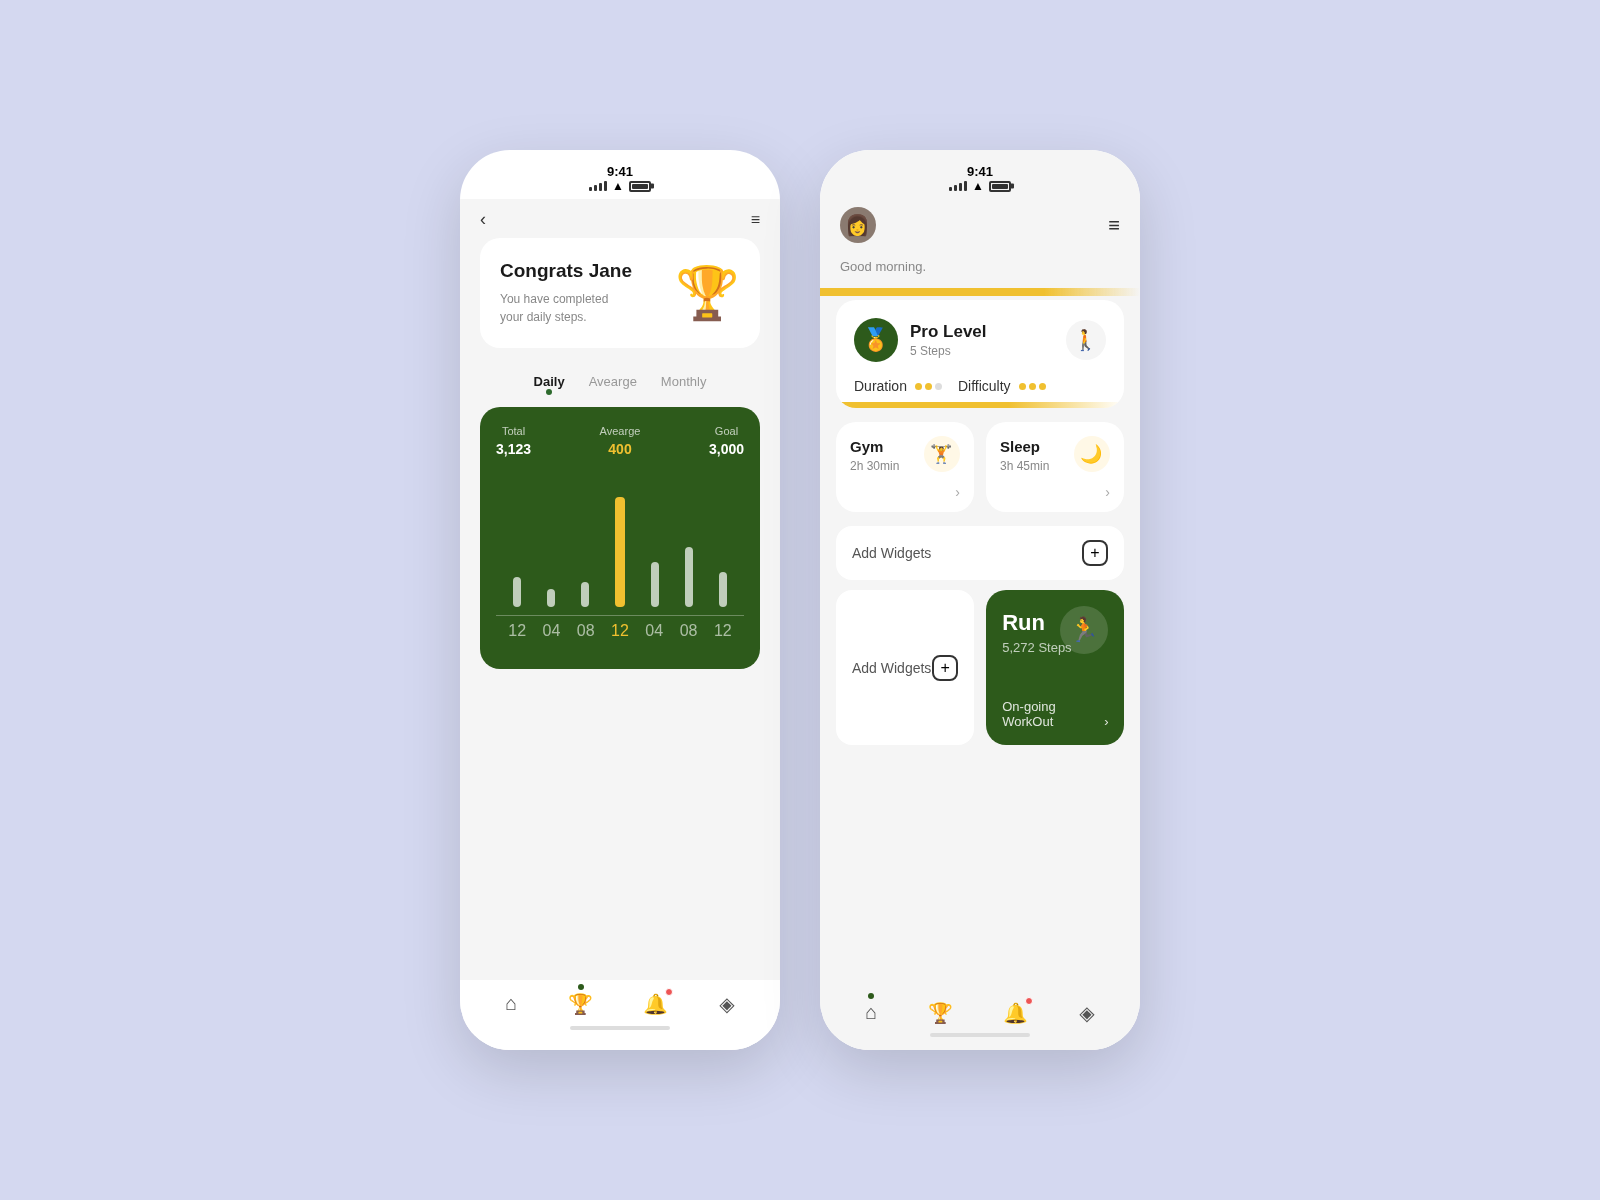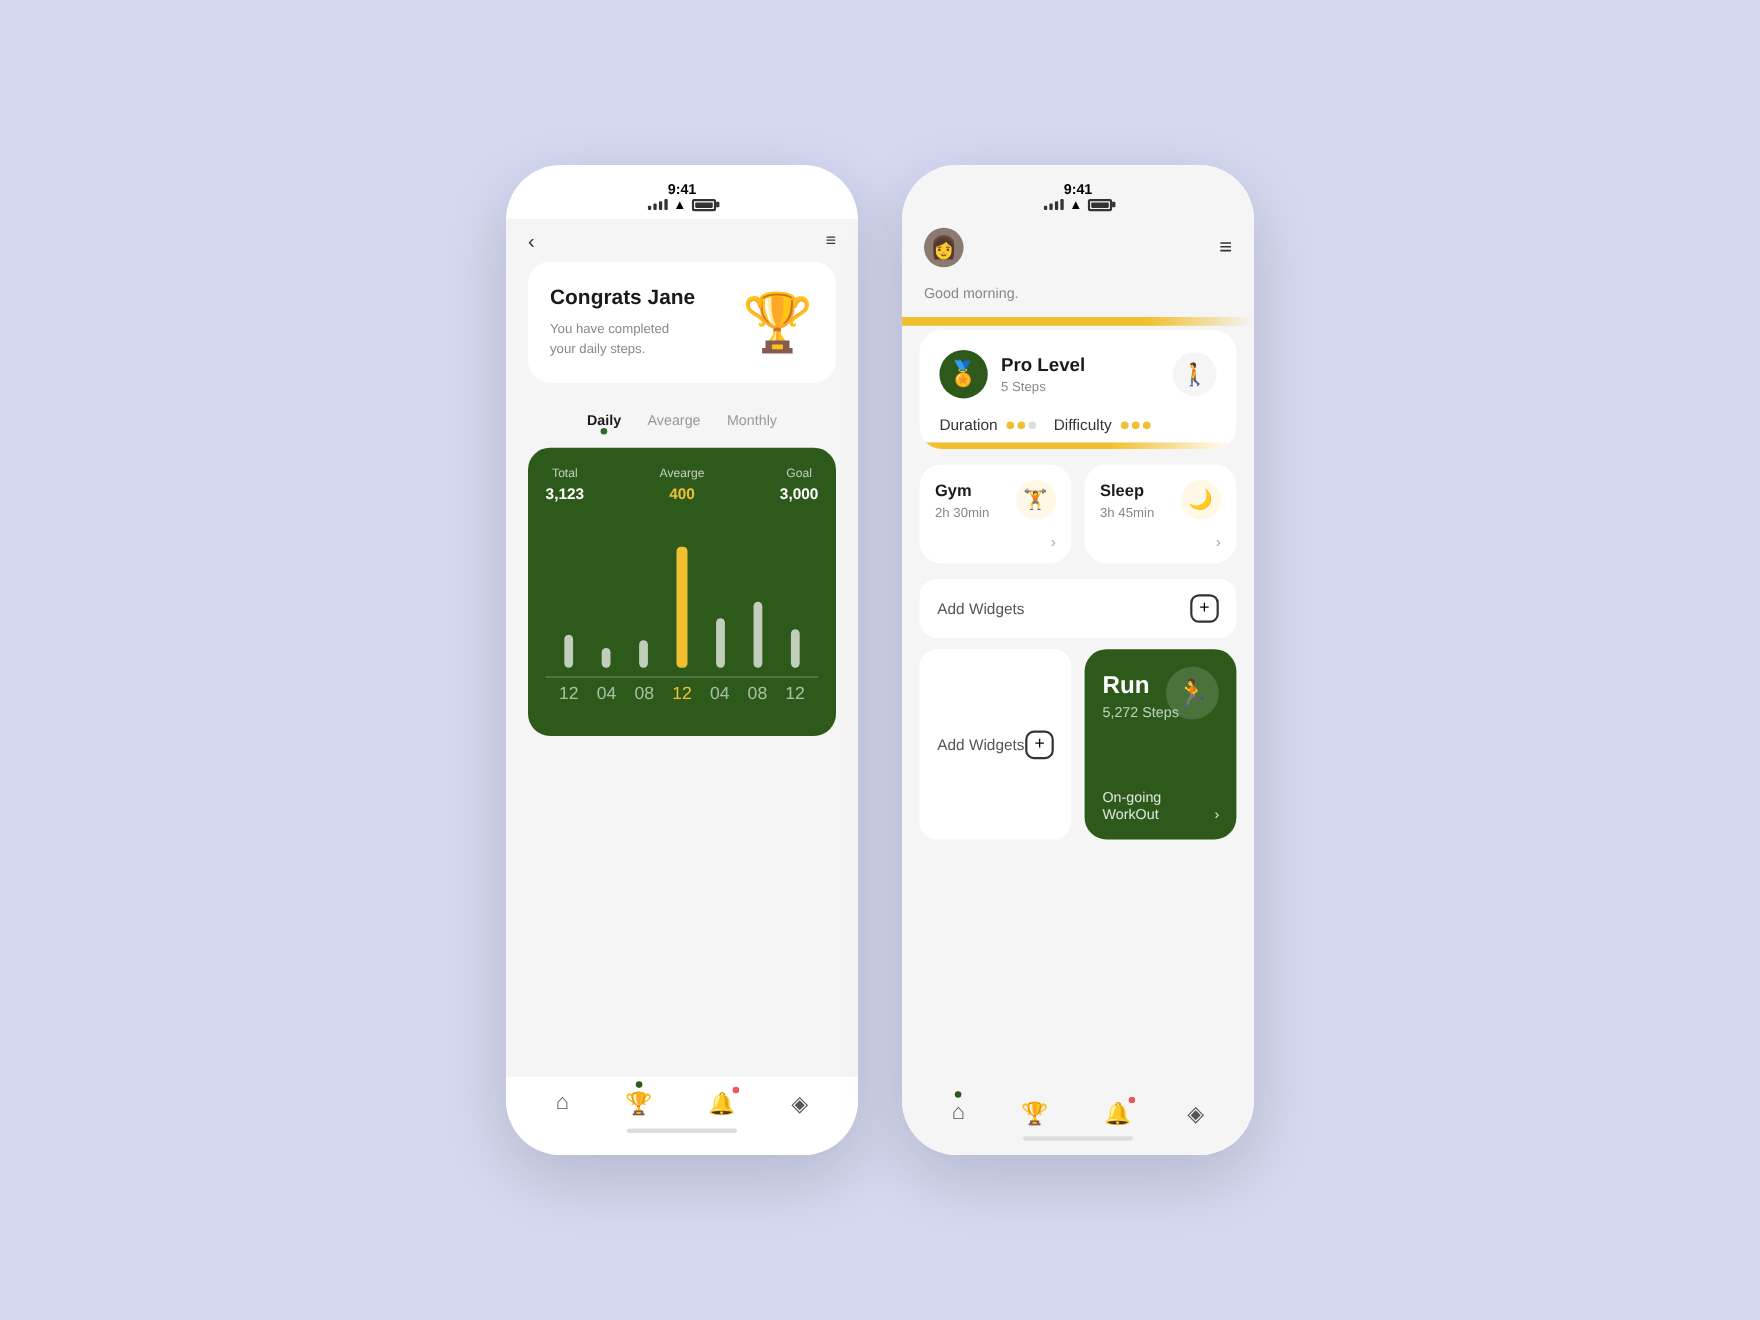--- a/index.html
+++ b/index.html
@@ -547,21 +547,21 @@
       display: flex;
       align-items: center;
       justify-content: center;
       font-size: 26px;
     }
 
     .ongoing-btn {
       display: flex;
       align-items: flex-end;
       gap: 4px;
-      margin-top: 62px;
+      margin-top: 44px;
       font-size: 13px;
       color: rgba(255,255,255,0.85);
       cursor: pointer;
     }
 
     .right-bottom-nav {
       position: absolute;
       bottom: 0;
       left: 0;
       right: 0;

